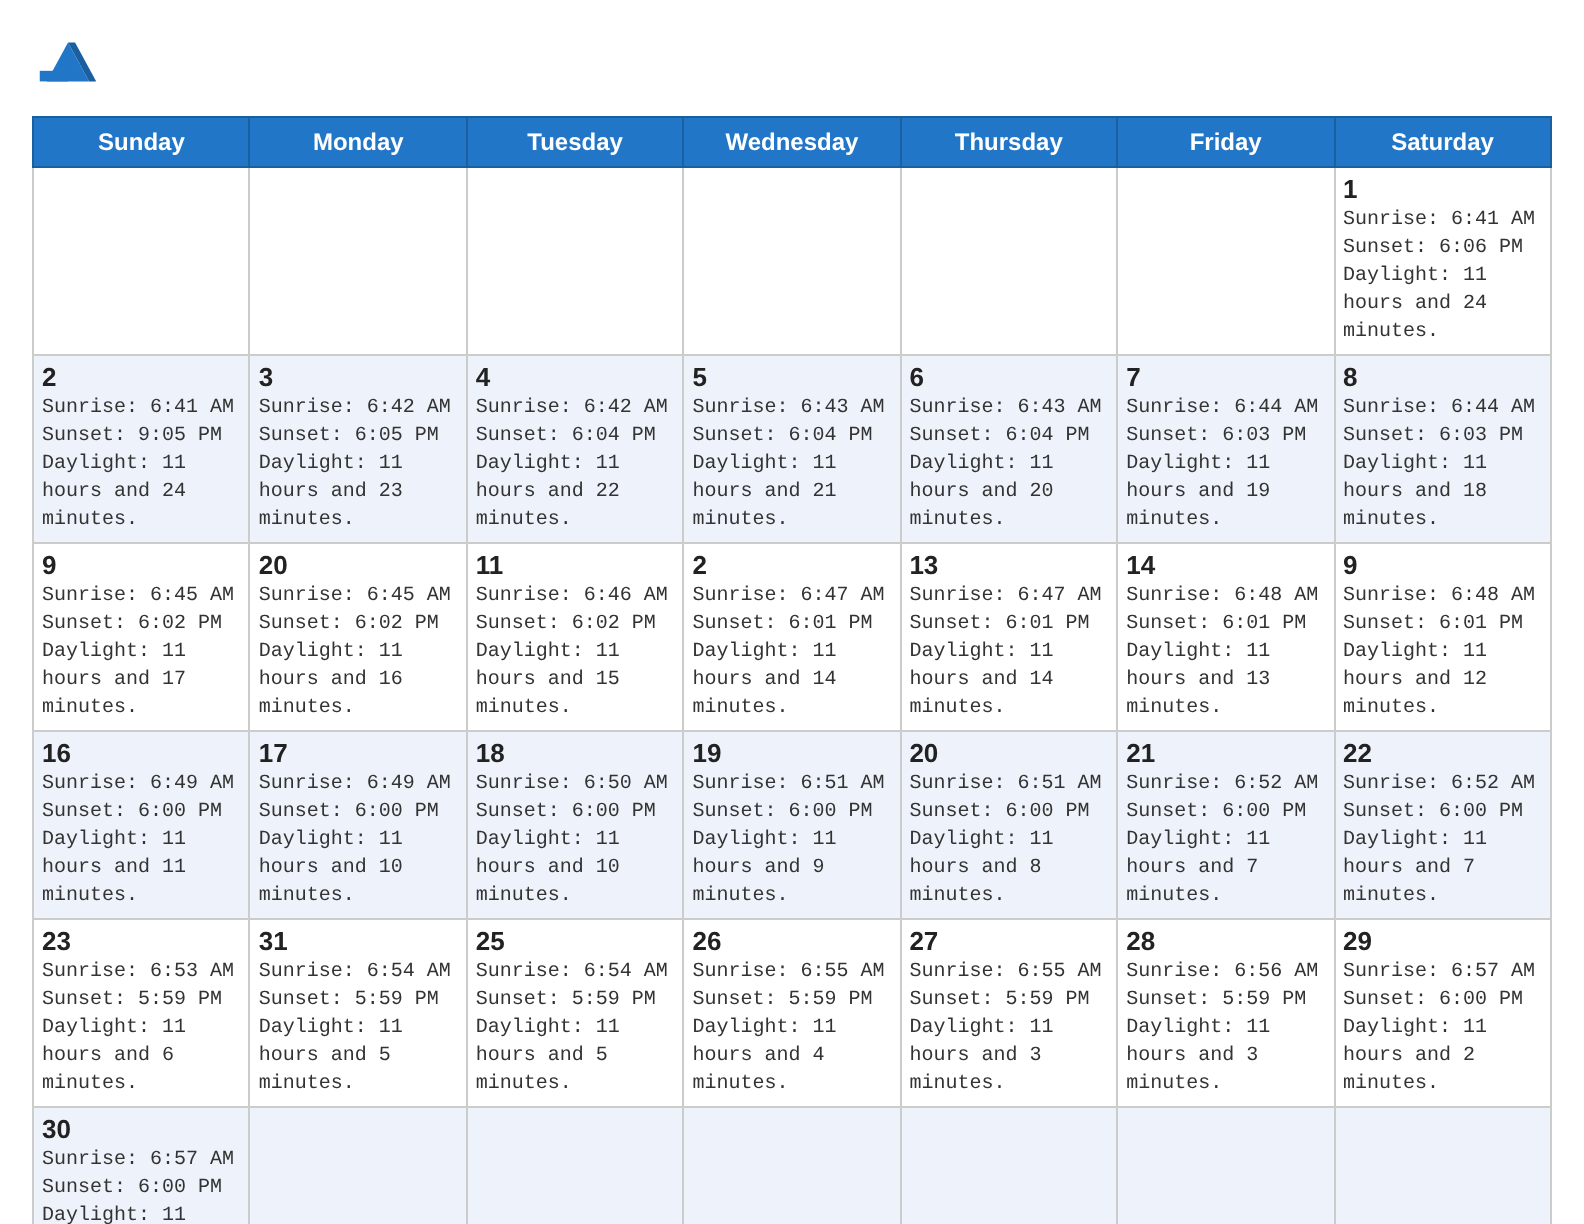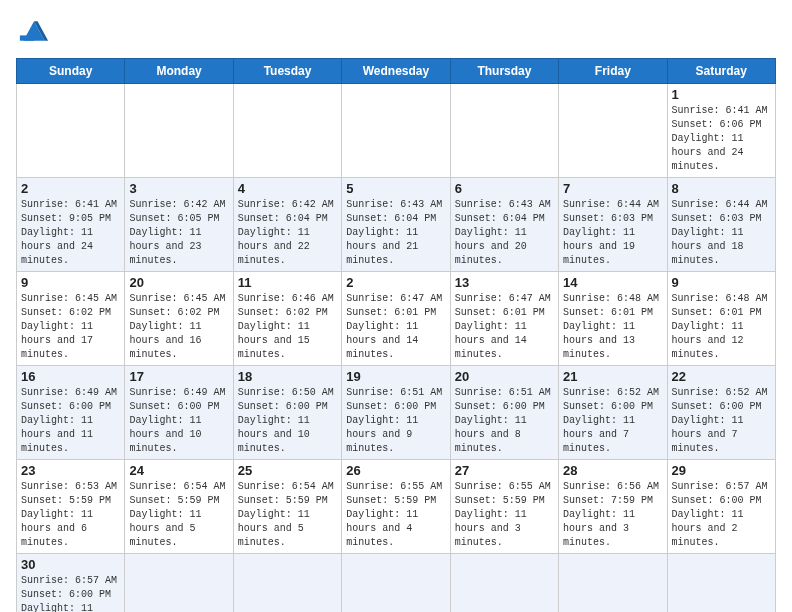--- a/index.html
+++ b/index.html
@@ -300,21 +300,21 @@
       </tr>
       <tr>
         <td>
           <span class="day-number">23</span>
           <div class="day-info">Sunrise: 6:53 AM
 Sunset: 5:59 PM
 Daylight: 11 hours
 and 6 minutes.</div>
         </td>
         <td>
-          <span class="day-number">24</span>
+          <span class="day-number">31</span>
           <div class="day-info">Sunrise: 6:54 AM
 Sunset: 5:59 PM
 Daylight: 11 hours
 and 5 minutes.</div>
         </td>
         <td>
           <span class="day-number">25</span>
           <div class="day-info">Sunrise: 6:54 AM
 Sunset: 5:59 PM
 Daylight: 11 hours
@@ -330,21 +330,21 @@
         <td>
           <span class="day-number">27</span>
           <div class="day-info">Sunrise: 6:55 AM
 Sunset: 5:59 PM
 Daylight: 11 hours
 and 3 minutes.</div>
         </td>
         <td>
           <span class="day-number">28</span>
           <div class="day-info">Sunrise: 6:56 AM
-Sunset: 7:59 PM
+Sunset: 5:59 PM
 Daylight: 11 hours
 and 3 minutes.</div>
         </td>
         <td>
           <span class="day-number">29</span>
           <div class="day-info">Sunrise: 6:57 AM
 Sunset: 6:00 PM
 Daylight: 11 hours
 and 2 minutes.</div>
         </td>

